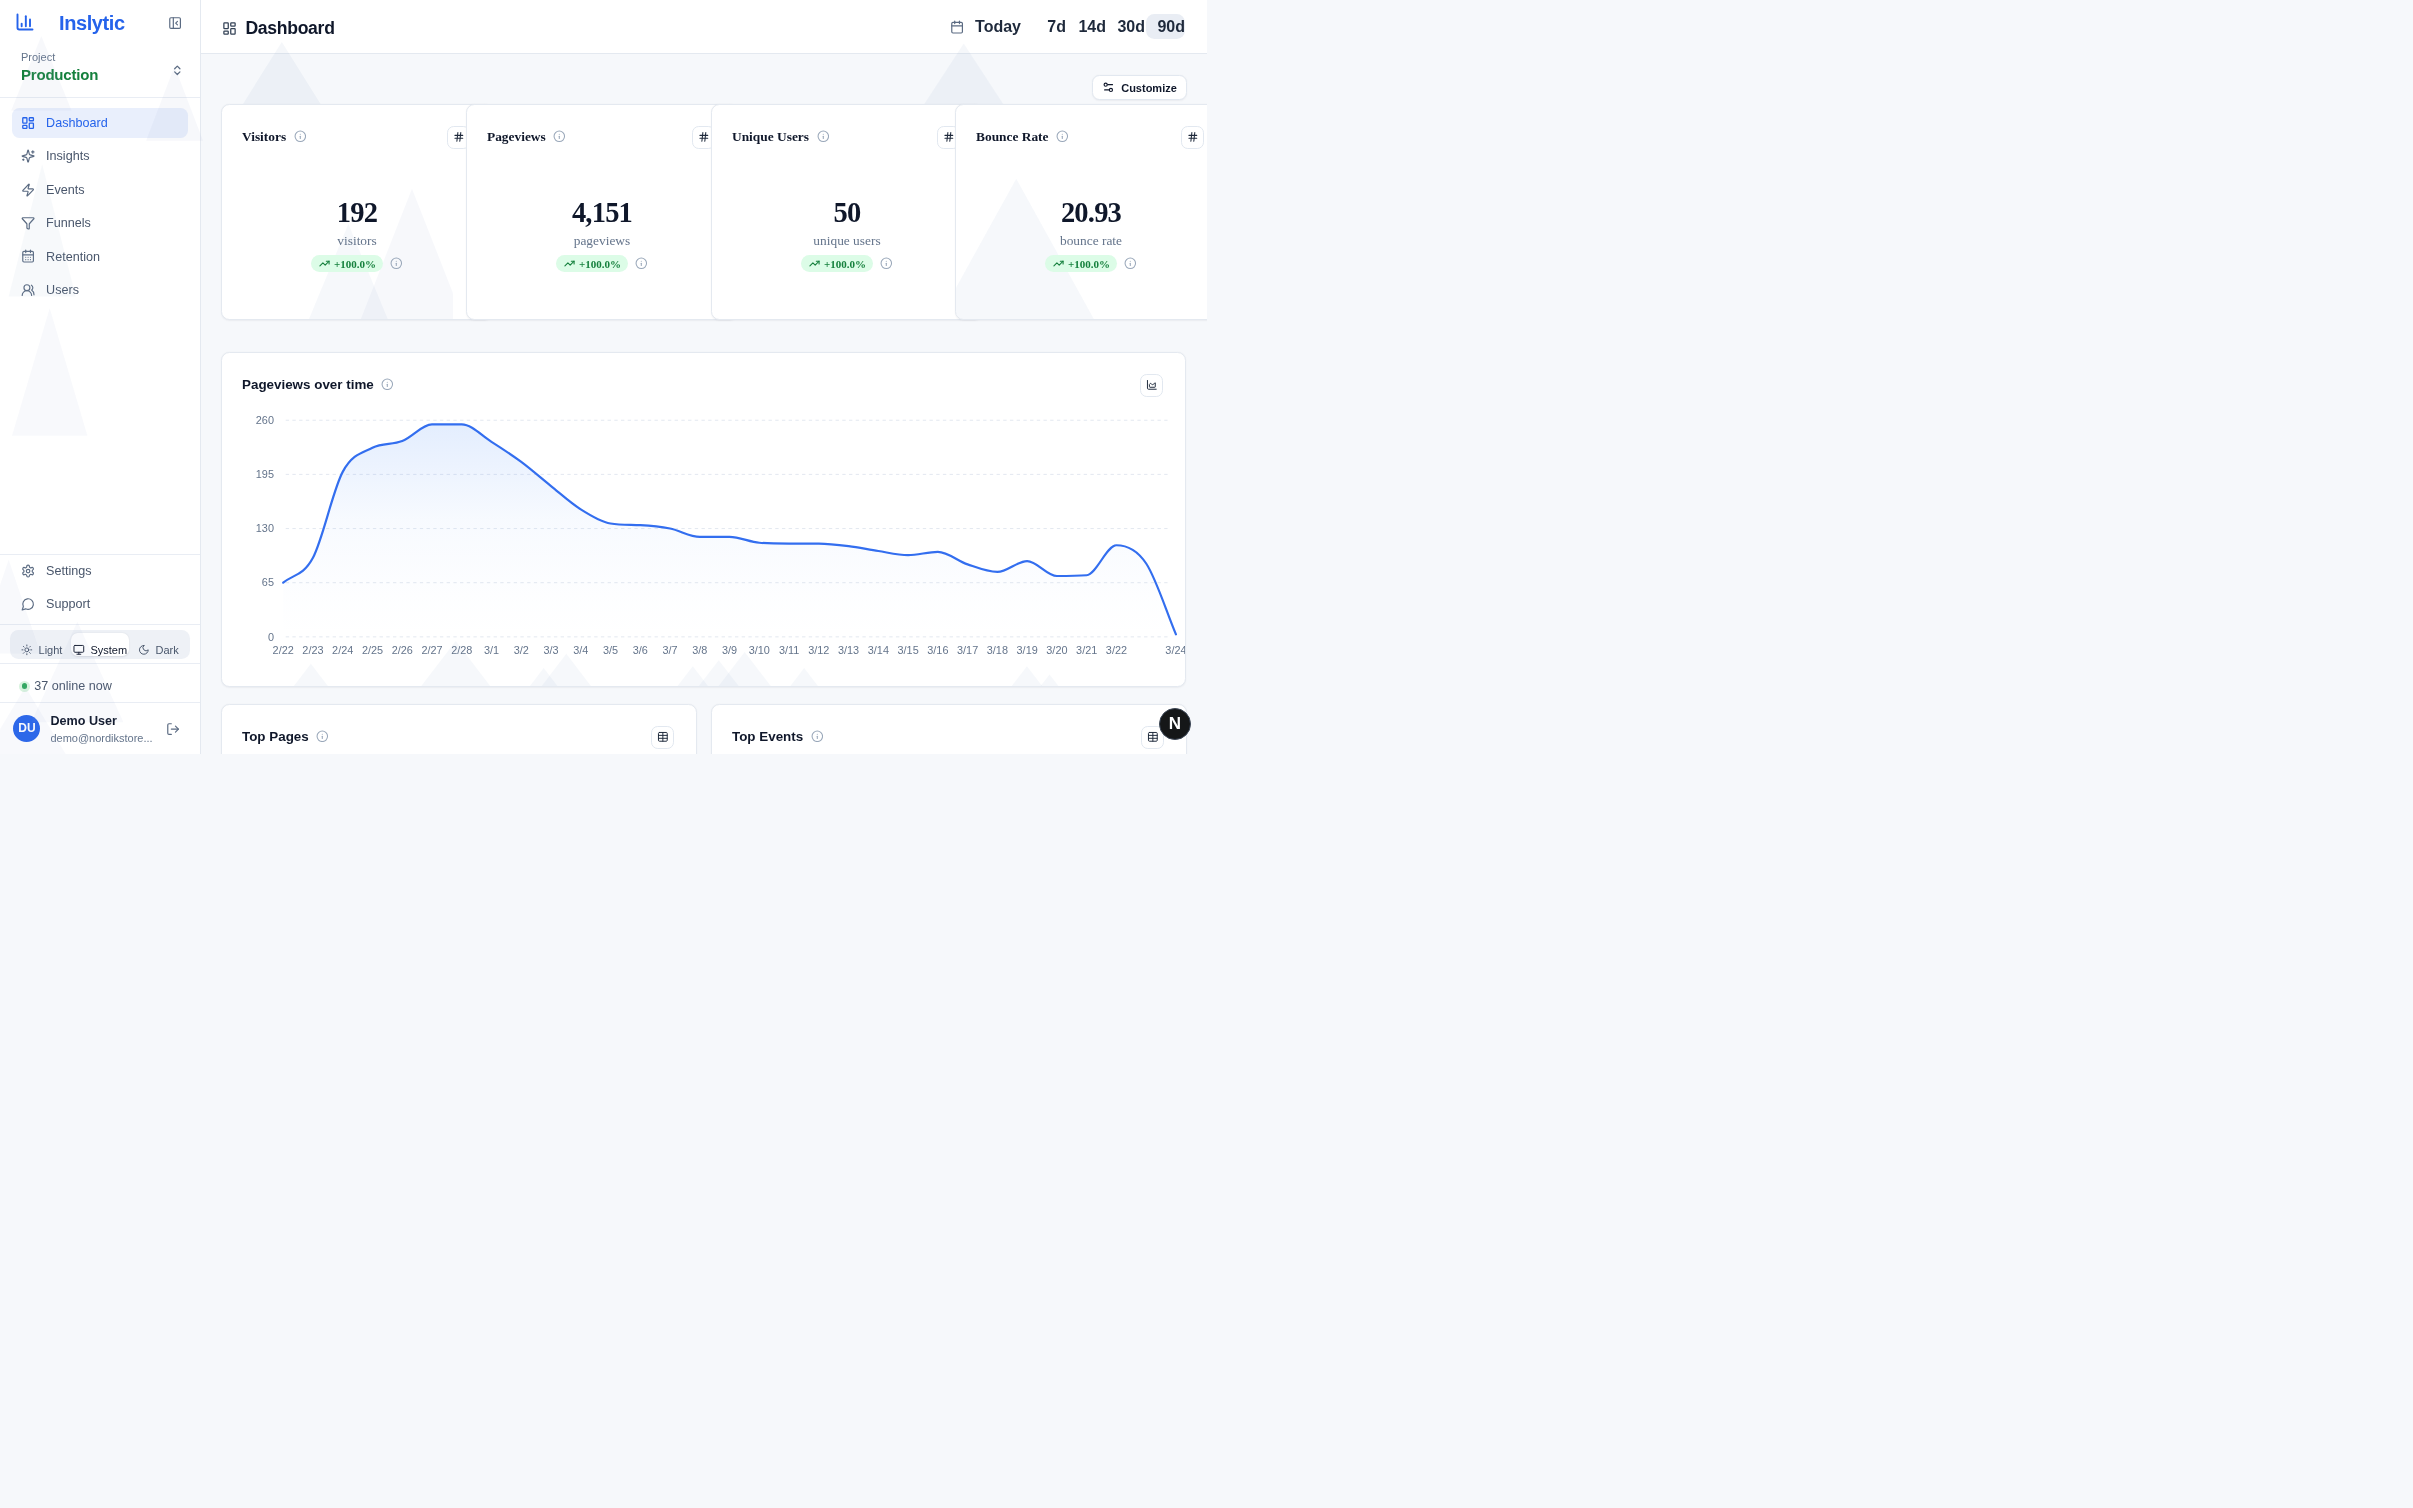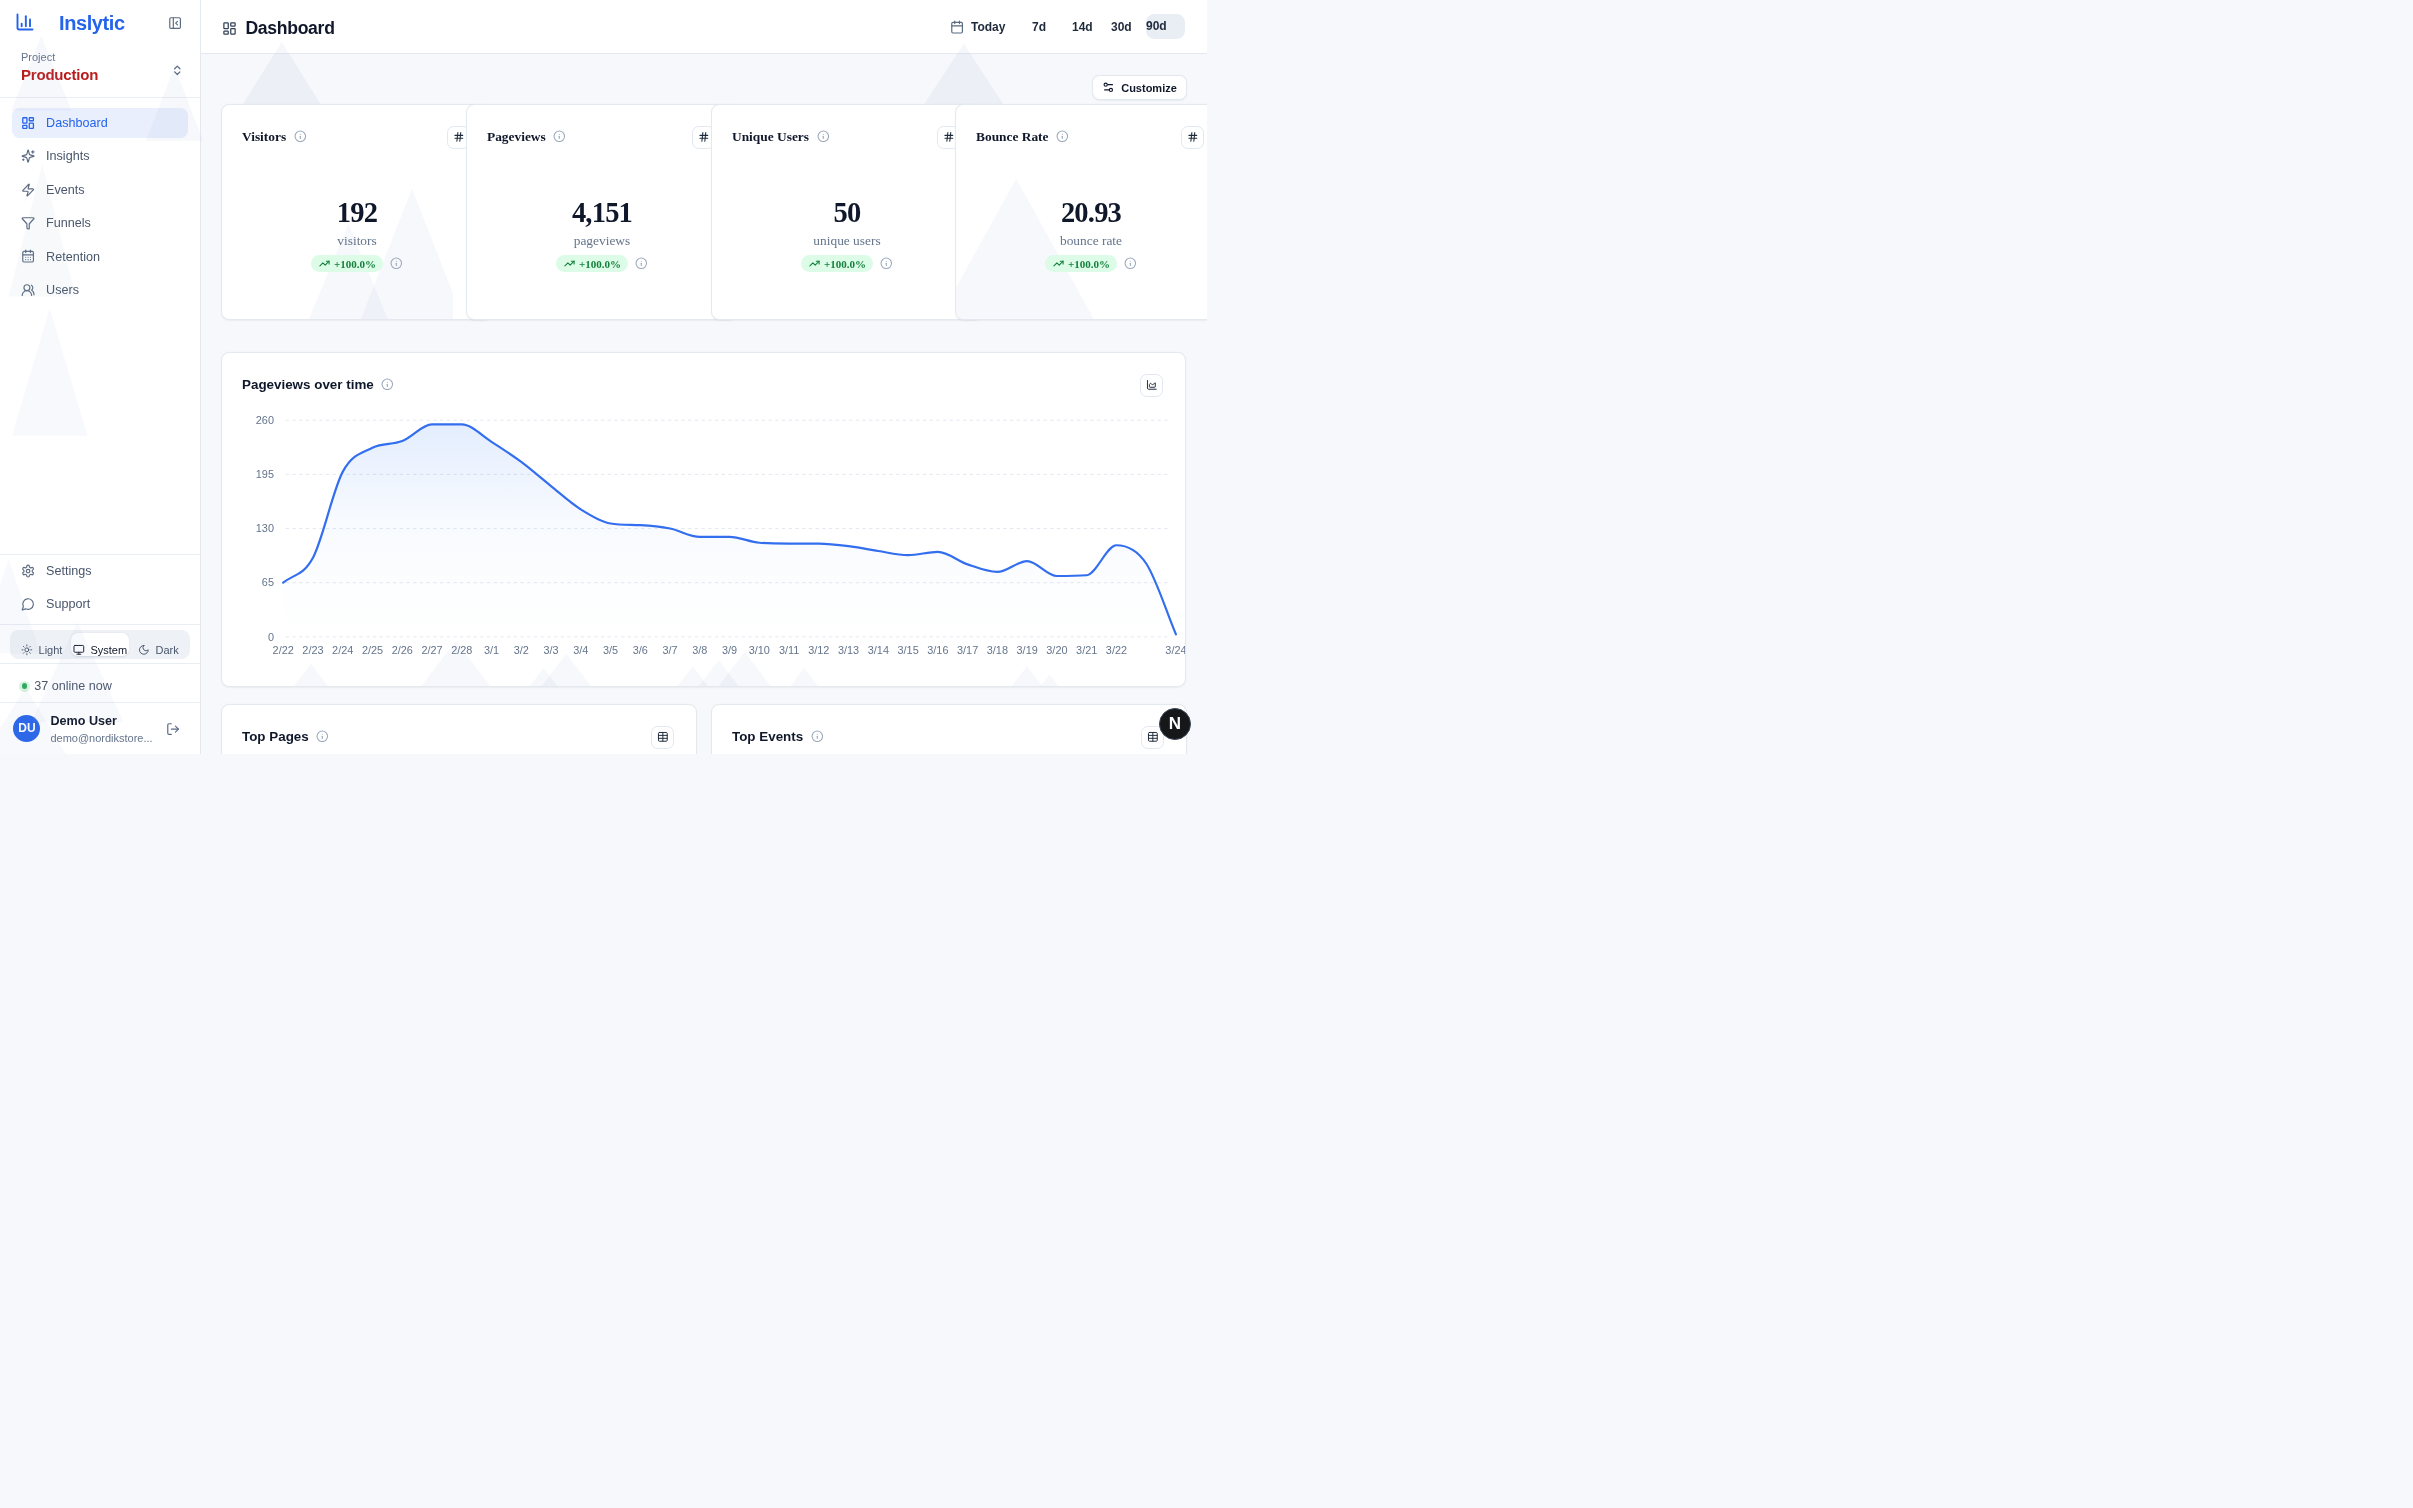--- a/index.html
+++ b/index.html
@@ -6,21 +6,21 @@
   html,body { width:1207px; height:754px; overflow:hidden; }
   body { font-family:"Liberation Sans", sans-serif; background:#f6f8fb; color:#0f172a; position:relative; }
   svg.ic { display:block; }
   
   #sidebar { position:absolute; left:0; top:0; width:201px; height:754px; background:#fff; border-right:0.8px solid #e4e9f0; z-index:1; }
   #logo-row { position:absolute; left:15px; top:11.7px; right:15px; height:25px; }
   #logo-name { position:absolute; left:44px; top:0px; font-size:20px; font-weight:700; color:#2563eb; letter-spacing:-0.4px; }
   #collapse { position:absolute; right:2.5px; top:4.2px; }
   #proj { position:absolute; left:21px; top:51px; right:13.4px; }
   #proj .lbl { font-size:11px; color:#64748b; }
-  #proj .val { font-size:15px; font-weight:700; color:#b91c1c; margin-top:2.5px; letter-spacing:-0.2px; }
+  #proj .val { font-size:15px; font-weight:700; color:#15803d; margin-top:2.5px; letter-spacing:-0.2px; }
   #proj .chev { position:absolute; right:3.4px; top:12.6px; }
   .sep { position:absolute; left:0; right:0; border-top:0.8px solid #e9edf4; }
   nav { position:absolute; left:11.7px; right:11.7px; top:108px; }
   .nav-item { height:30px; border-radius:7.5px; display:flex; align-items:center; padding-left:9.2px; margin-bottom:3.4px; color:#49566b; font-size:12.6px; font-weight:500; }
   .nav-item svg { margin-right:11px; }
   .nav-item.active { background:#e9effc; color:#2563eb; font-weight:500; }
   .nav2 { position:absolute; left:11.7px; right:11.7px; }
   
   #toggle { position:absolute; left:10px; top:630px; width:180px; height:28.5px; background:#eef1f6; border-radius:8.4px; display:flex; align-items:center; padding:2.5px; }
   #toggle .seg { flex:1; height:23.5px; border-radius:6.7px; display:flex; align-items:flex-end; justify-content:center; gap:5.9px; font-size:11px; color:#49566b; font-weight:500; }
@@ -32,21 +32,21 @@
   #user { position:absolute; left:13.4px; right:11.7px; top:714px; height:28.5px; }
   #user .av { position:absolute; left:0; top:0.8px; width:27px; height:27px; border-radius:50%; background:#2563eb; color:#fff; font-size:12px; font-weight:700; display:flex; align-items:center; justify-content:center; }
   #user .nm { position:absolute; left:37px; top:0px; font-size:12.6px; font-weight:700; color:#0f172a; }
   #user .em { position:absolute; left:37px; top:17.6px; font-size:11px; color:#64748b; }
   #user .lo { position:absolute; right:8.4px; top:7.5px; }
   
   #header { position:absolute; left:201px; right:0; top:0; height:54px; background:#fff; border-bottom:0.8px solid #e4e9f0; z-index:1; }
   #htitle { position:absolute; left:21px; top:17.6px; display:flex; align-items:center; gap:8.4px; }
   #htitle .t { font-size:17.6px; font-weight:700; color:#0f172a; letter-spacing:-0.3px; }
   #hright .cal { position:absolute; top:19.7px; }
-  #hright .rng { position:absolute; top:0; height:54px; line-height:54px; text-align:left; font-size:12px; font-weight:700; color:#1e293b; }
+  #hright .rng { position:absolute; top:0; height:54px; line-height:54px; text-align:right; font-size:16px; font-weight:700; color:#1e293b; }
   #hright .sel { position:absolute; left:945px; top:14.2px; width:39px; height:25px; line-height:25px; background:#e9edf4; border-radius:8.4px; }
   
   #main { position:absolute; left:201px; right:0; top:54px; bottom:0; z-index:3; }
   .card { position:absolute; background:#fff; border:0.8px solid #e4e9f0; border-radius:8.4px; box-shadow:0 0.8px 1.7px rgba(15,23,42,.05); overflow:hidden; }
   .mtn { position:absolute; left:0; top:0; pointer-events:none; }
   .ctitle { position:absolute; left:20px; top:23.5px; display:flex; align-items:center; gap:7.5px; font-size:13.4px; font-weight:700; color:#0f172a; }
   .icbtn { position:absolute; right:22px; top:21px; width:22.6px; height:22.6px; border:0.8px solid #e2e8f0; border-radius:6.7px; background:#fff; display:flex; align-items:center; justify-content:center; }
   #customize { position:absolute; right:20px; top:21px; height:25px; background:#fff; border:0.8px solid #e2e8f0; border-radius:7.5px; display:flex; align-items:center; gap:6.7px; padding:0 9.2px; font-size:11px; font-weight:700; color:#0f172a; box-shadow:0 0.8px 1.7px rgba(15,23,42,.05); }
   .stat { width:272px; height:216px; top:50px;font-family:Liberation Serif, serif; }
   .stat .num { position:absolute; left:0; right:0; top:92px; text-align:center; font-size:28.5px; font-weight:700; color:#0f172a; letter-spacing:-0.8px; }

